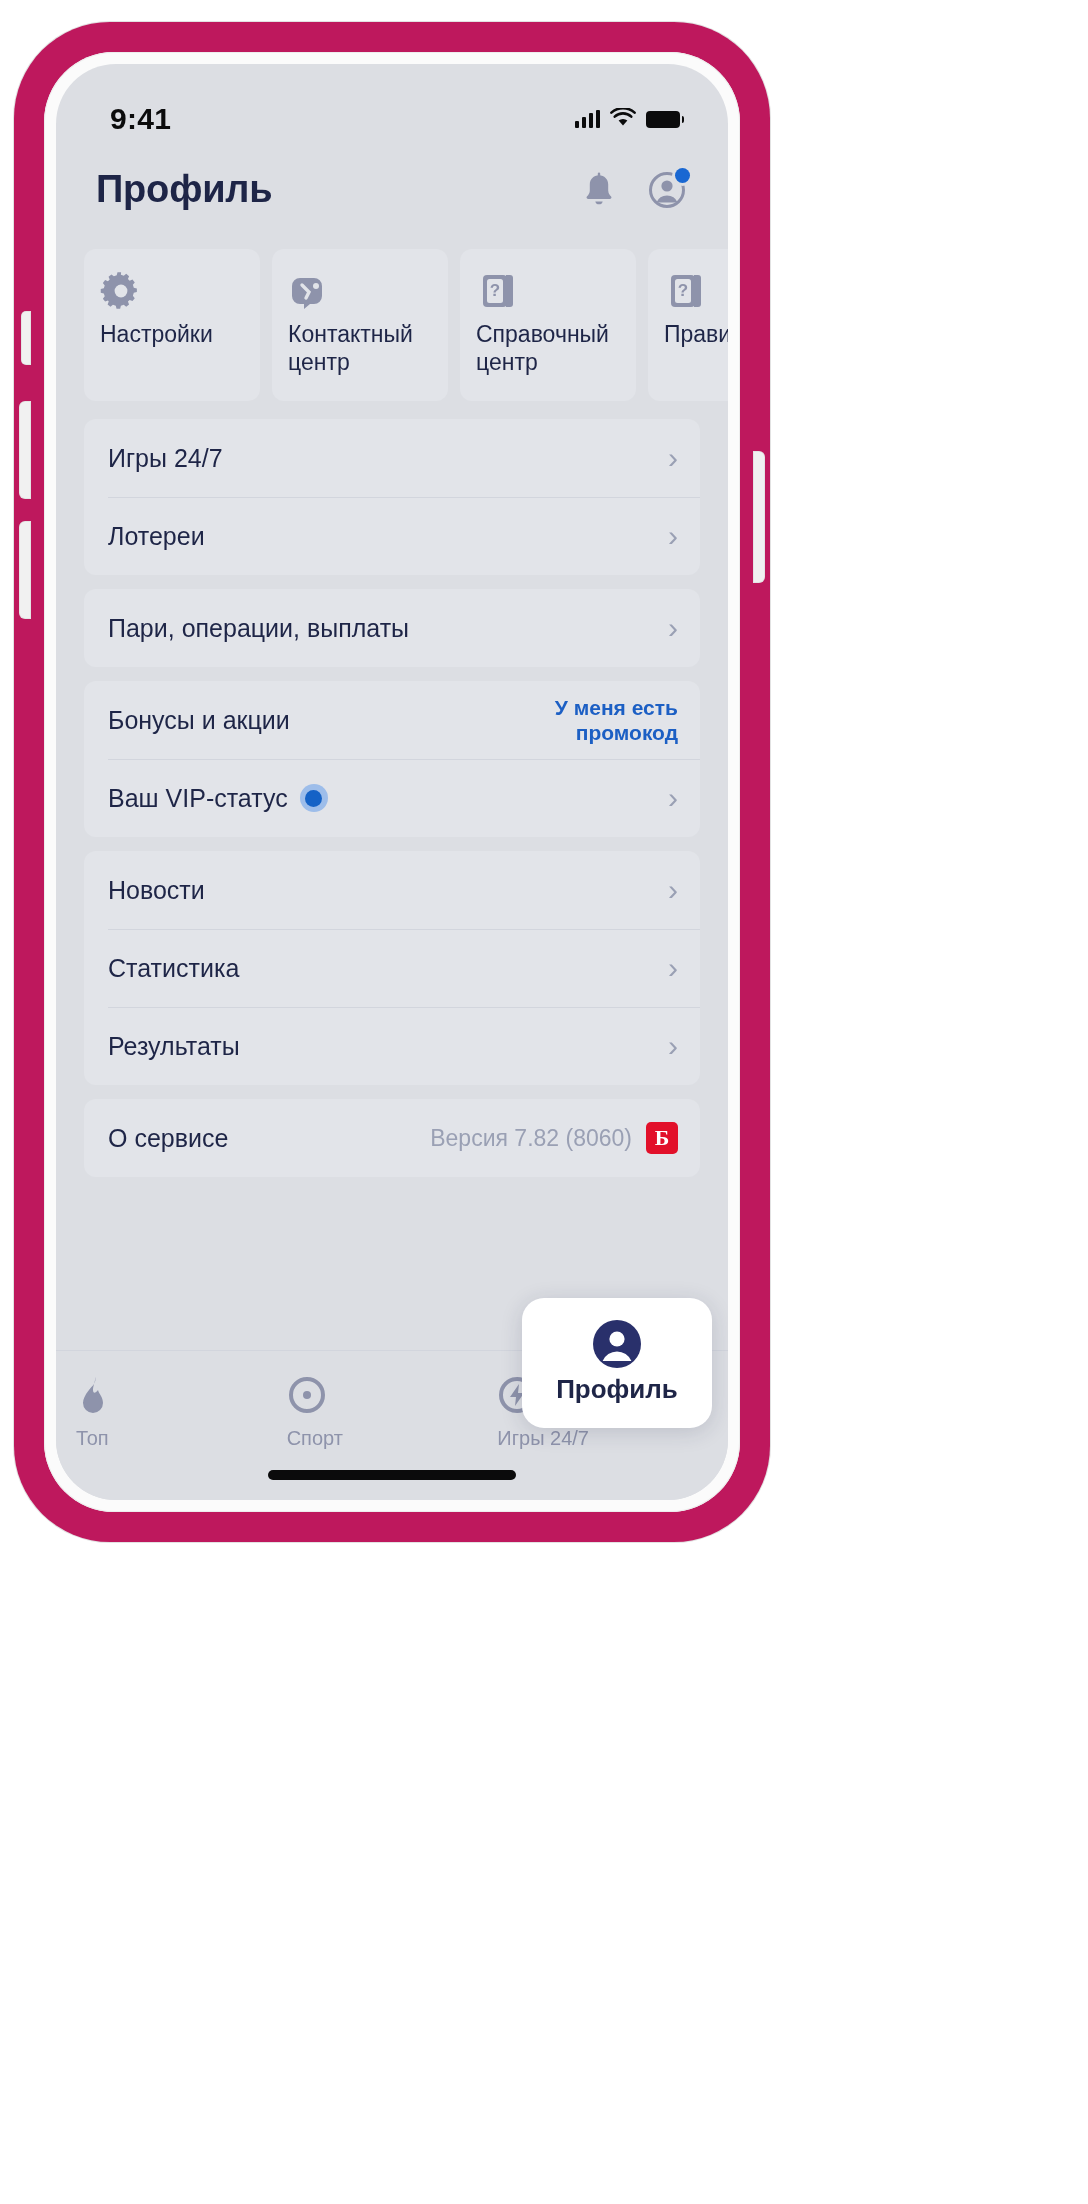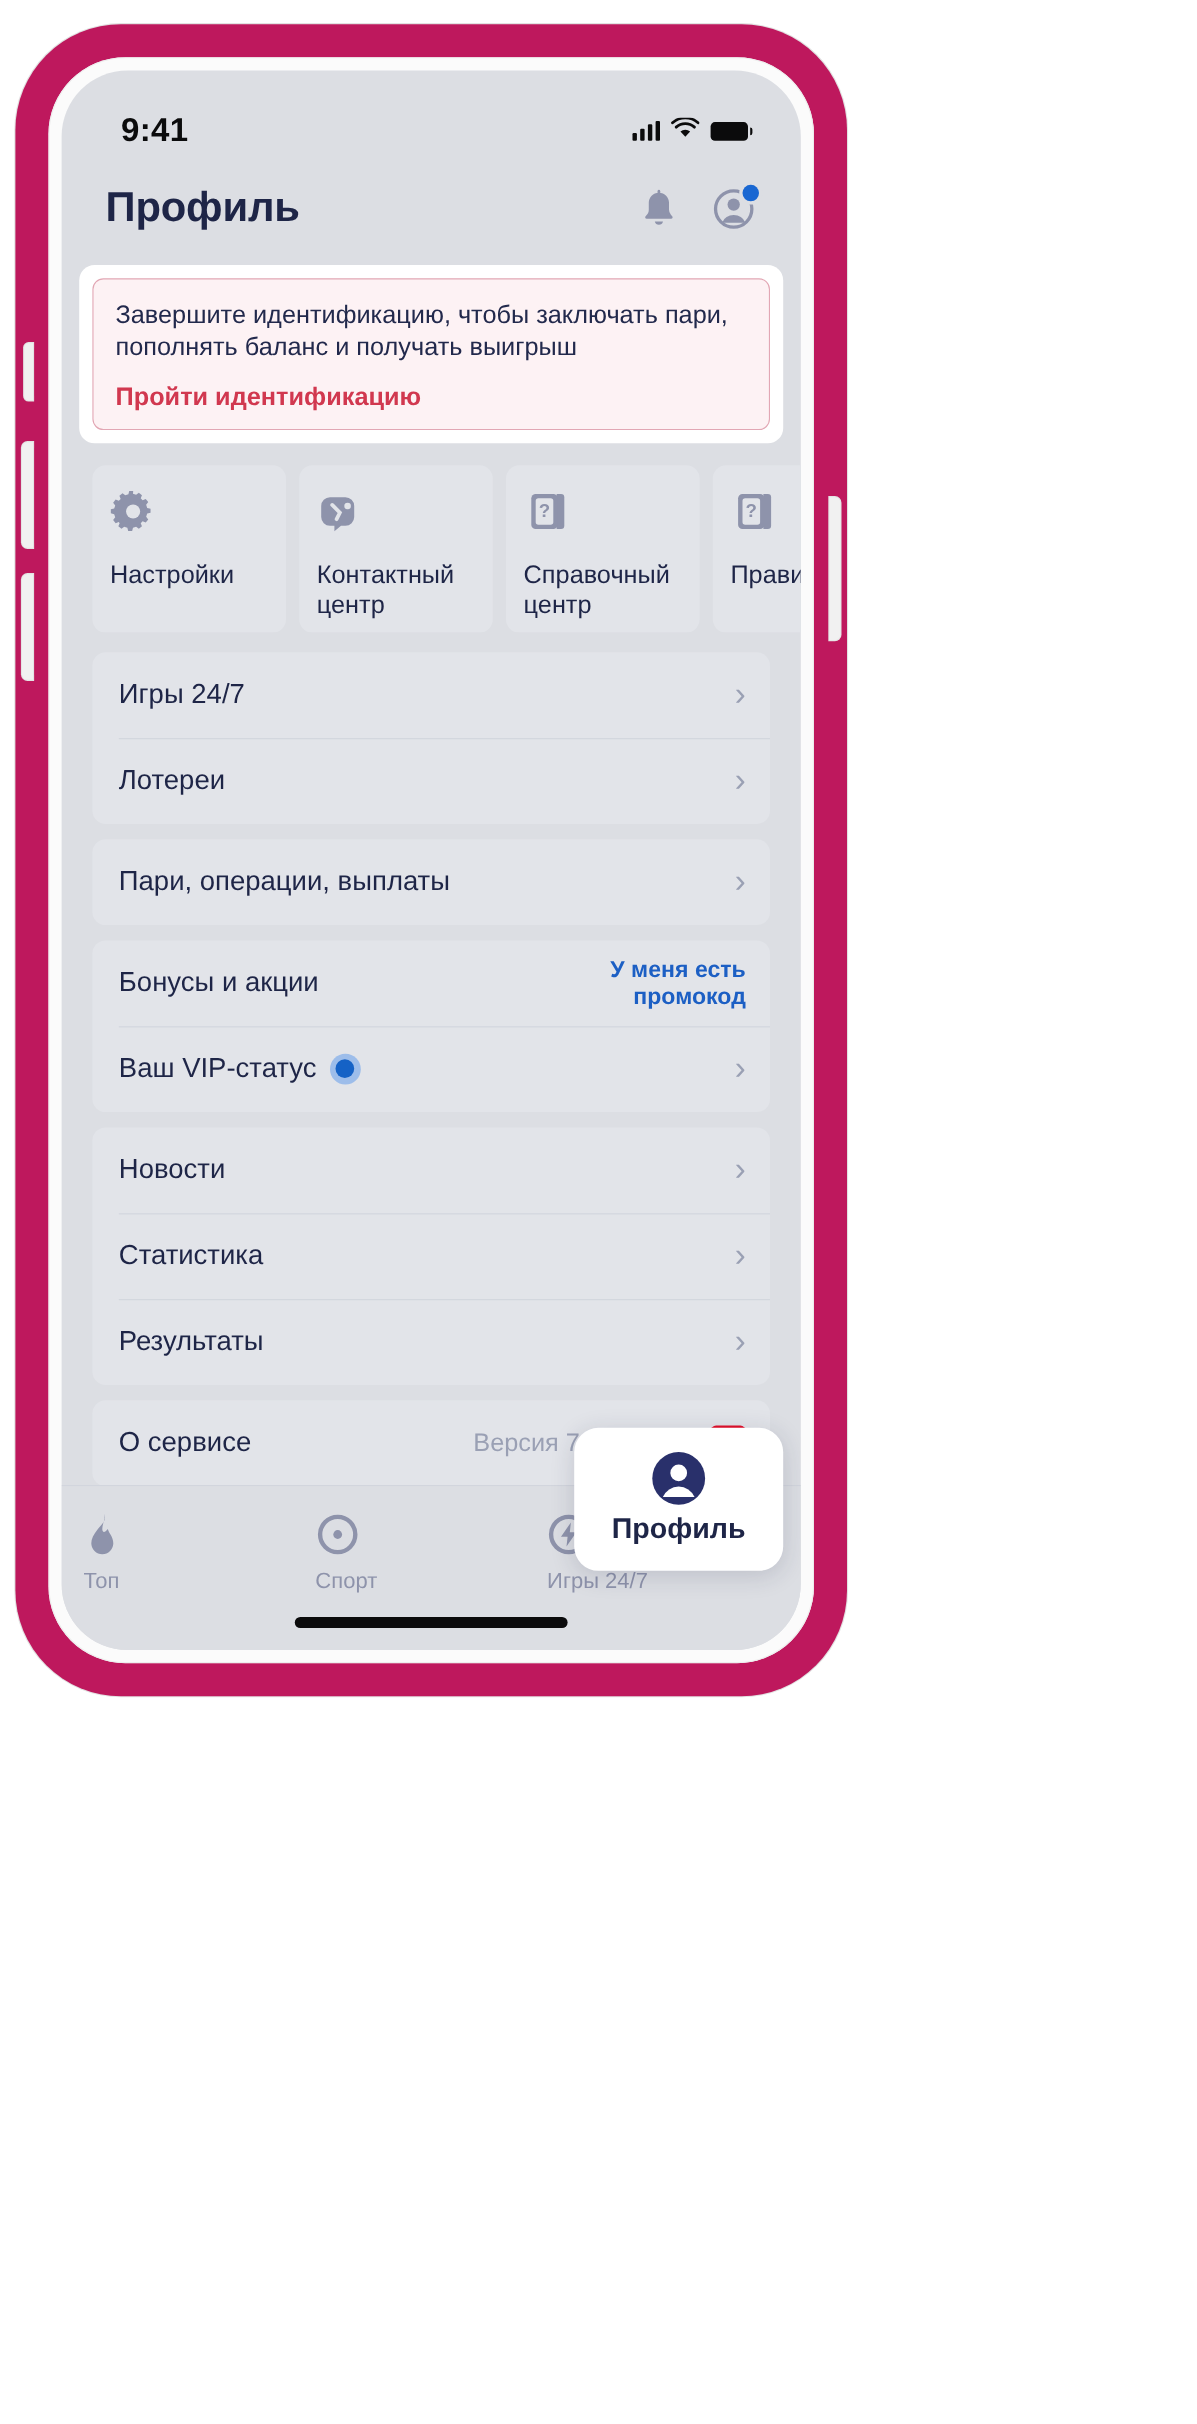--- a/index.html
+++ b/index.html
@@ -141,21 +141,21 @@
   }
   .tile {
     flex: 0 0 auto;
     width: 176px; height: 152px;
     background: #e2e4e9;
     border-radius: 12px;
     padding: 20px 16px 0 16px;
   }
   .tile-icon { height: 46px; color: #8e93ab; }
   .tile-label {
-    margin-top: 20px;
+    margin-top: 6px;
     font-size: 23px; line-height: 1.2; font-weight: 500; color: #1e2547;
   }
 
   
   .groups { padding: 18px 28px 0 28px; }
   .group {
     background: #e2e4e9;
     border-radius: 12px;
     margin-bottom: 14px;
     overflow: hidden;
@@ -281,26 +281,20 @@
               <circle cx="19" cy="19" r="16.5" fill="none" stroke="#8e93ab" stroke-width="3"></circle>
               <circle cx="19" cy="15" r="5.6" fill="#8e93ab"></circle>
               <path d="M8.4 31.4a11.6 11.6 0 0 1 21.2 0" fill="#8e93ab"></path>
             </svg>
             <span class="dot-badge"></span>
           </div>
         </div>
       </div>
 
 
-      <div class="notice-wrap">
-        <div class="notice">
-          <div class="notice-text">Завершите идентификацию, чтобы заключать пари, пополнять баланс и получать выигрыш</div>
-          <div class="notice-link">Пройти идентификацию</div>
-        </div>
-      </div>
 
       <div class="tiles">
         <div class="tile">
           <div class="tile-icon">
             <svg width="44" height="44" viewBox="0 0 44 44">
               <path d="M22 4l3 1 2.6-2 3 2.4-1.2 3 1.8 1.8 3-1.2 2.4 3-2 2.6 1 3 3.2.8v3.8l-3.2.8-1 3 2 2.6-2.4 3-3-1.2-1.8 1.8 1.2 3-3 2.4-2.6-2-3 1-.8 3.2h-3.8l-.8-3.2-3-1-2.6 2-3-2.4 1.2-3L8.4 31l-3 1.2-2.4-3 2-2.6-1-3L.8 22.8V19l3.2-.8 1-3-2-2.6 2.4-3 3 1.2L10.2 9 9 6l3-2.4 2.6 2 3-1L18.4 1.4h3.8z" transform="translate(0,2) scale(0.95)" fill="#8e93ab"></path>
               <circle cx="21" cy="22" r="6.4" fill="#e2e4e9"></circle>
             </svg>
           </div>
           <div class="tile-label">Настройки</div>

